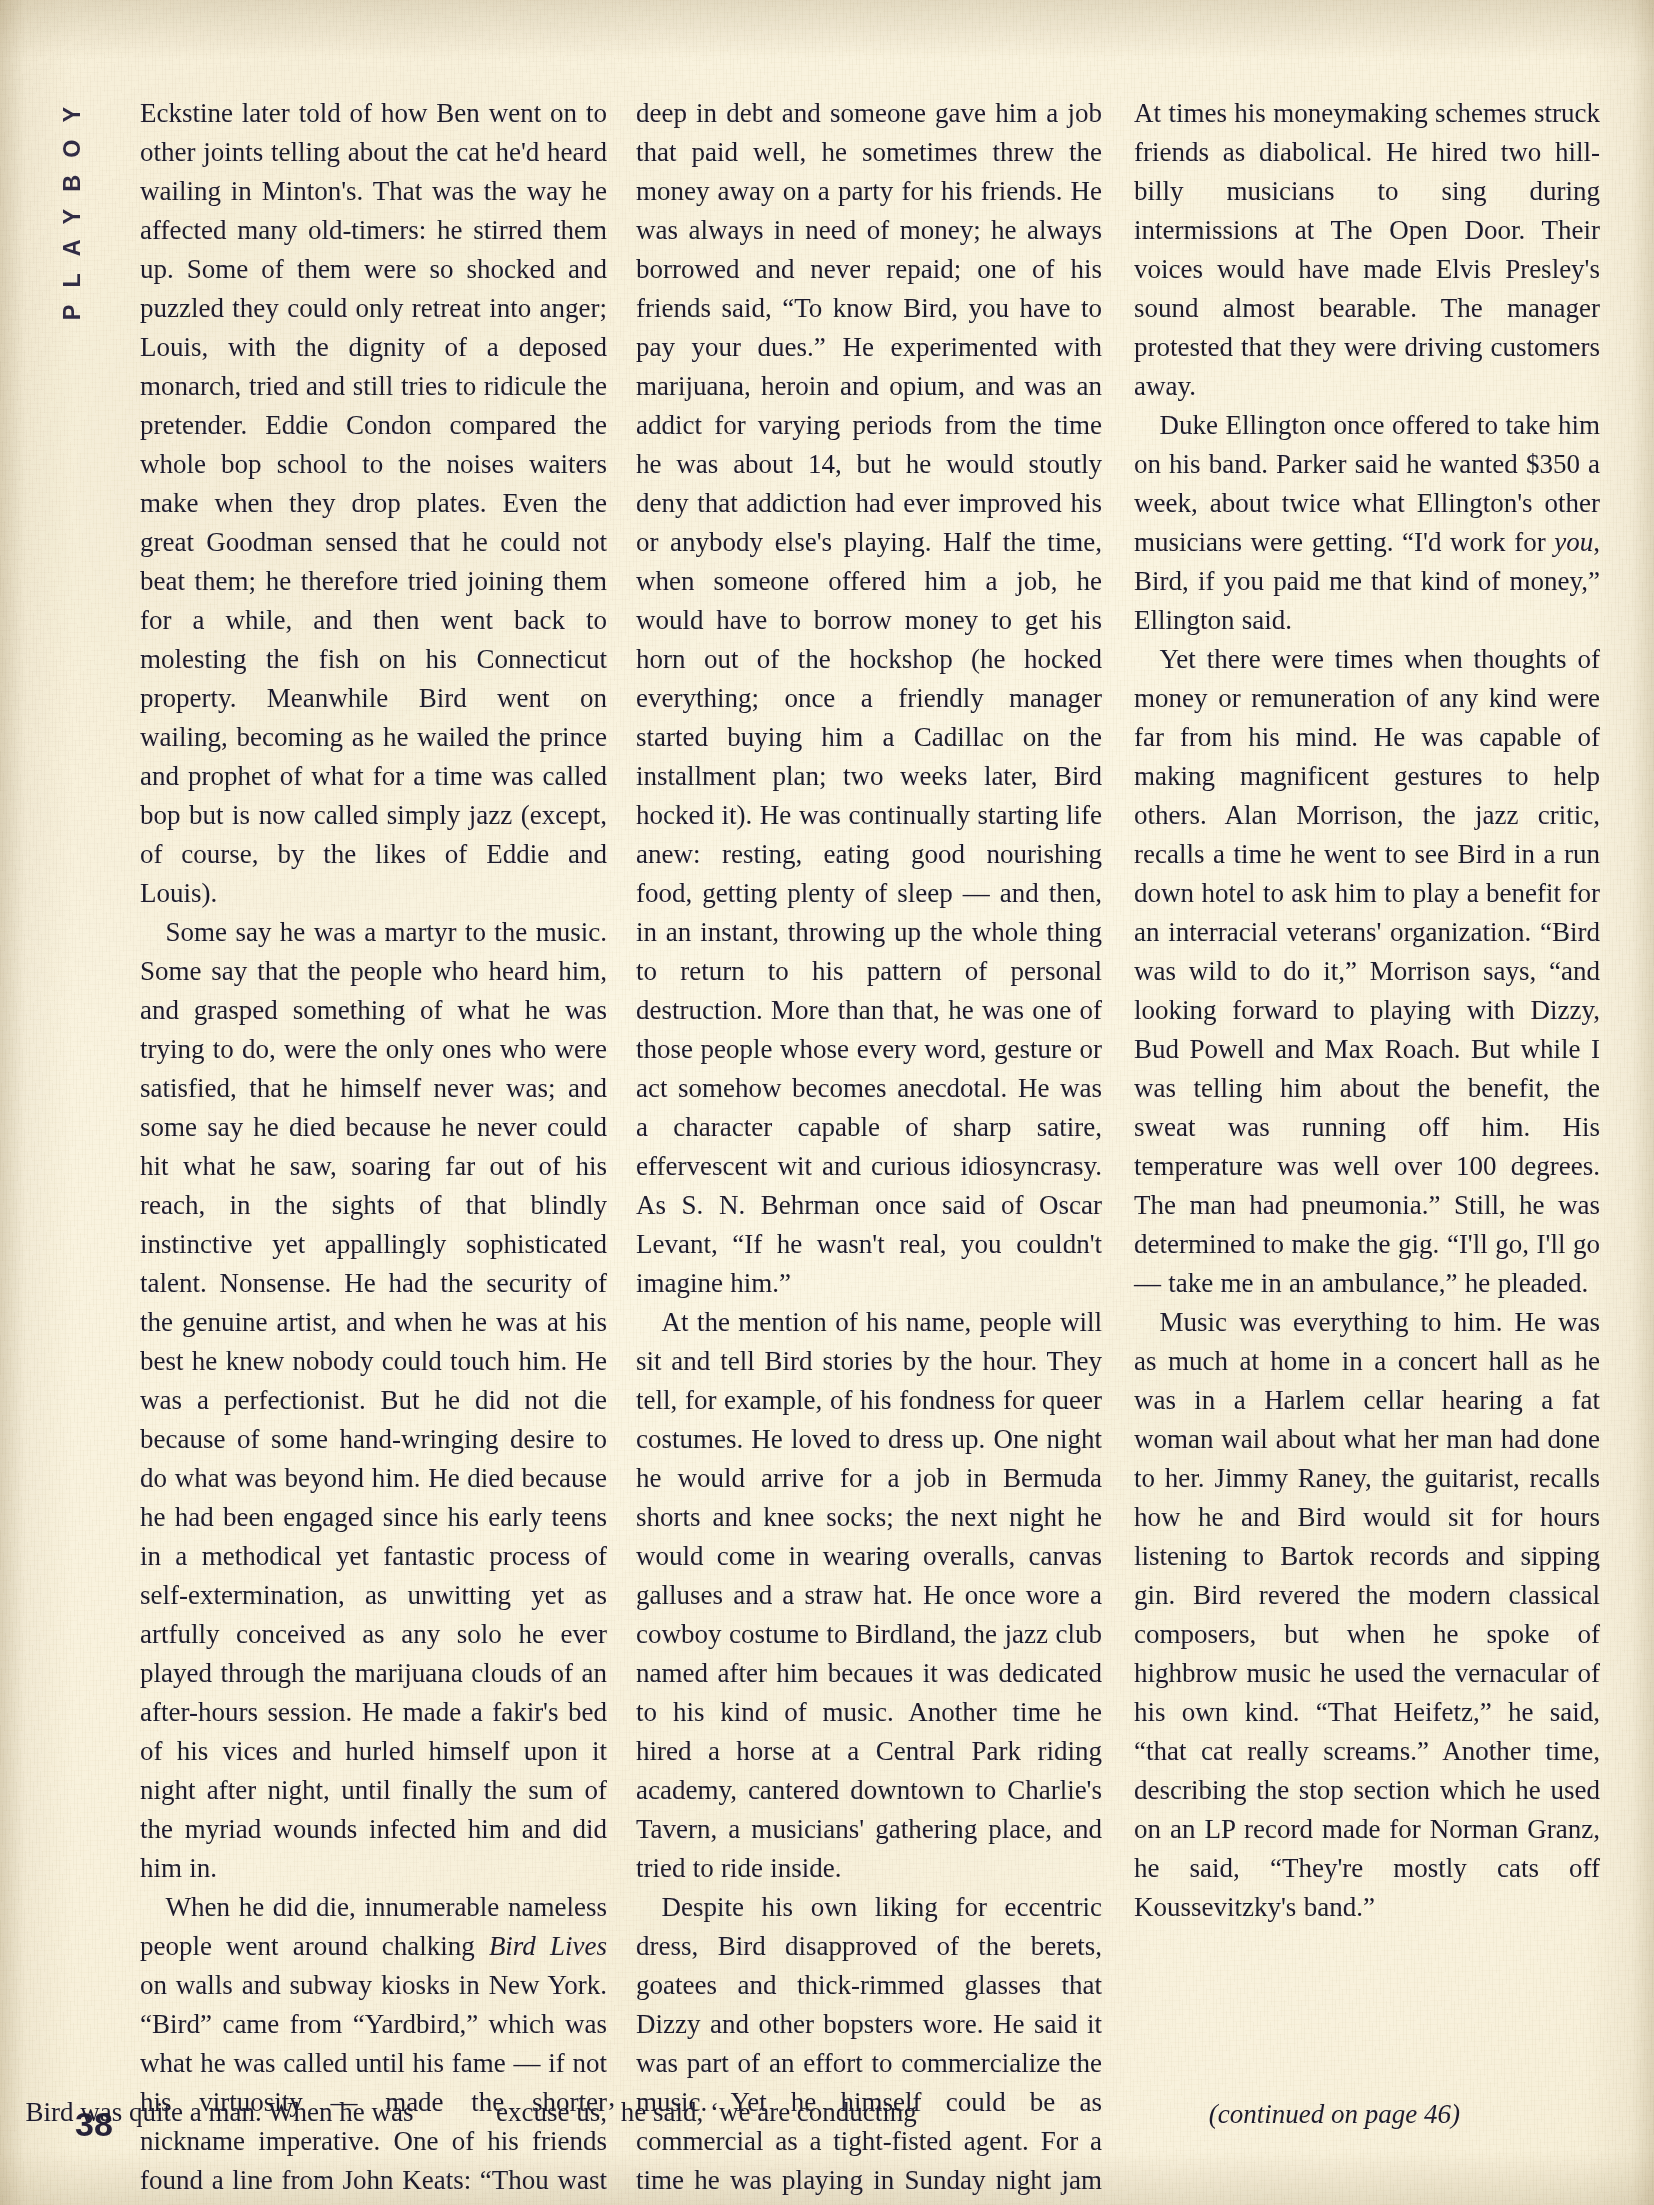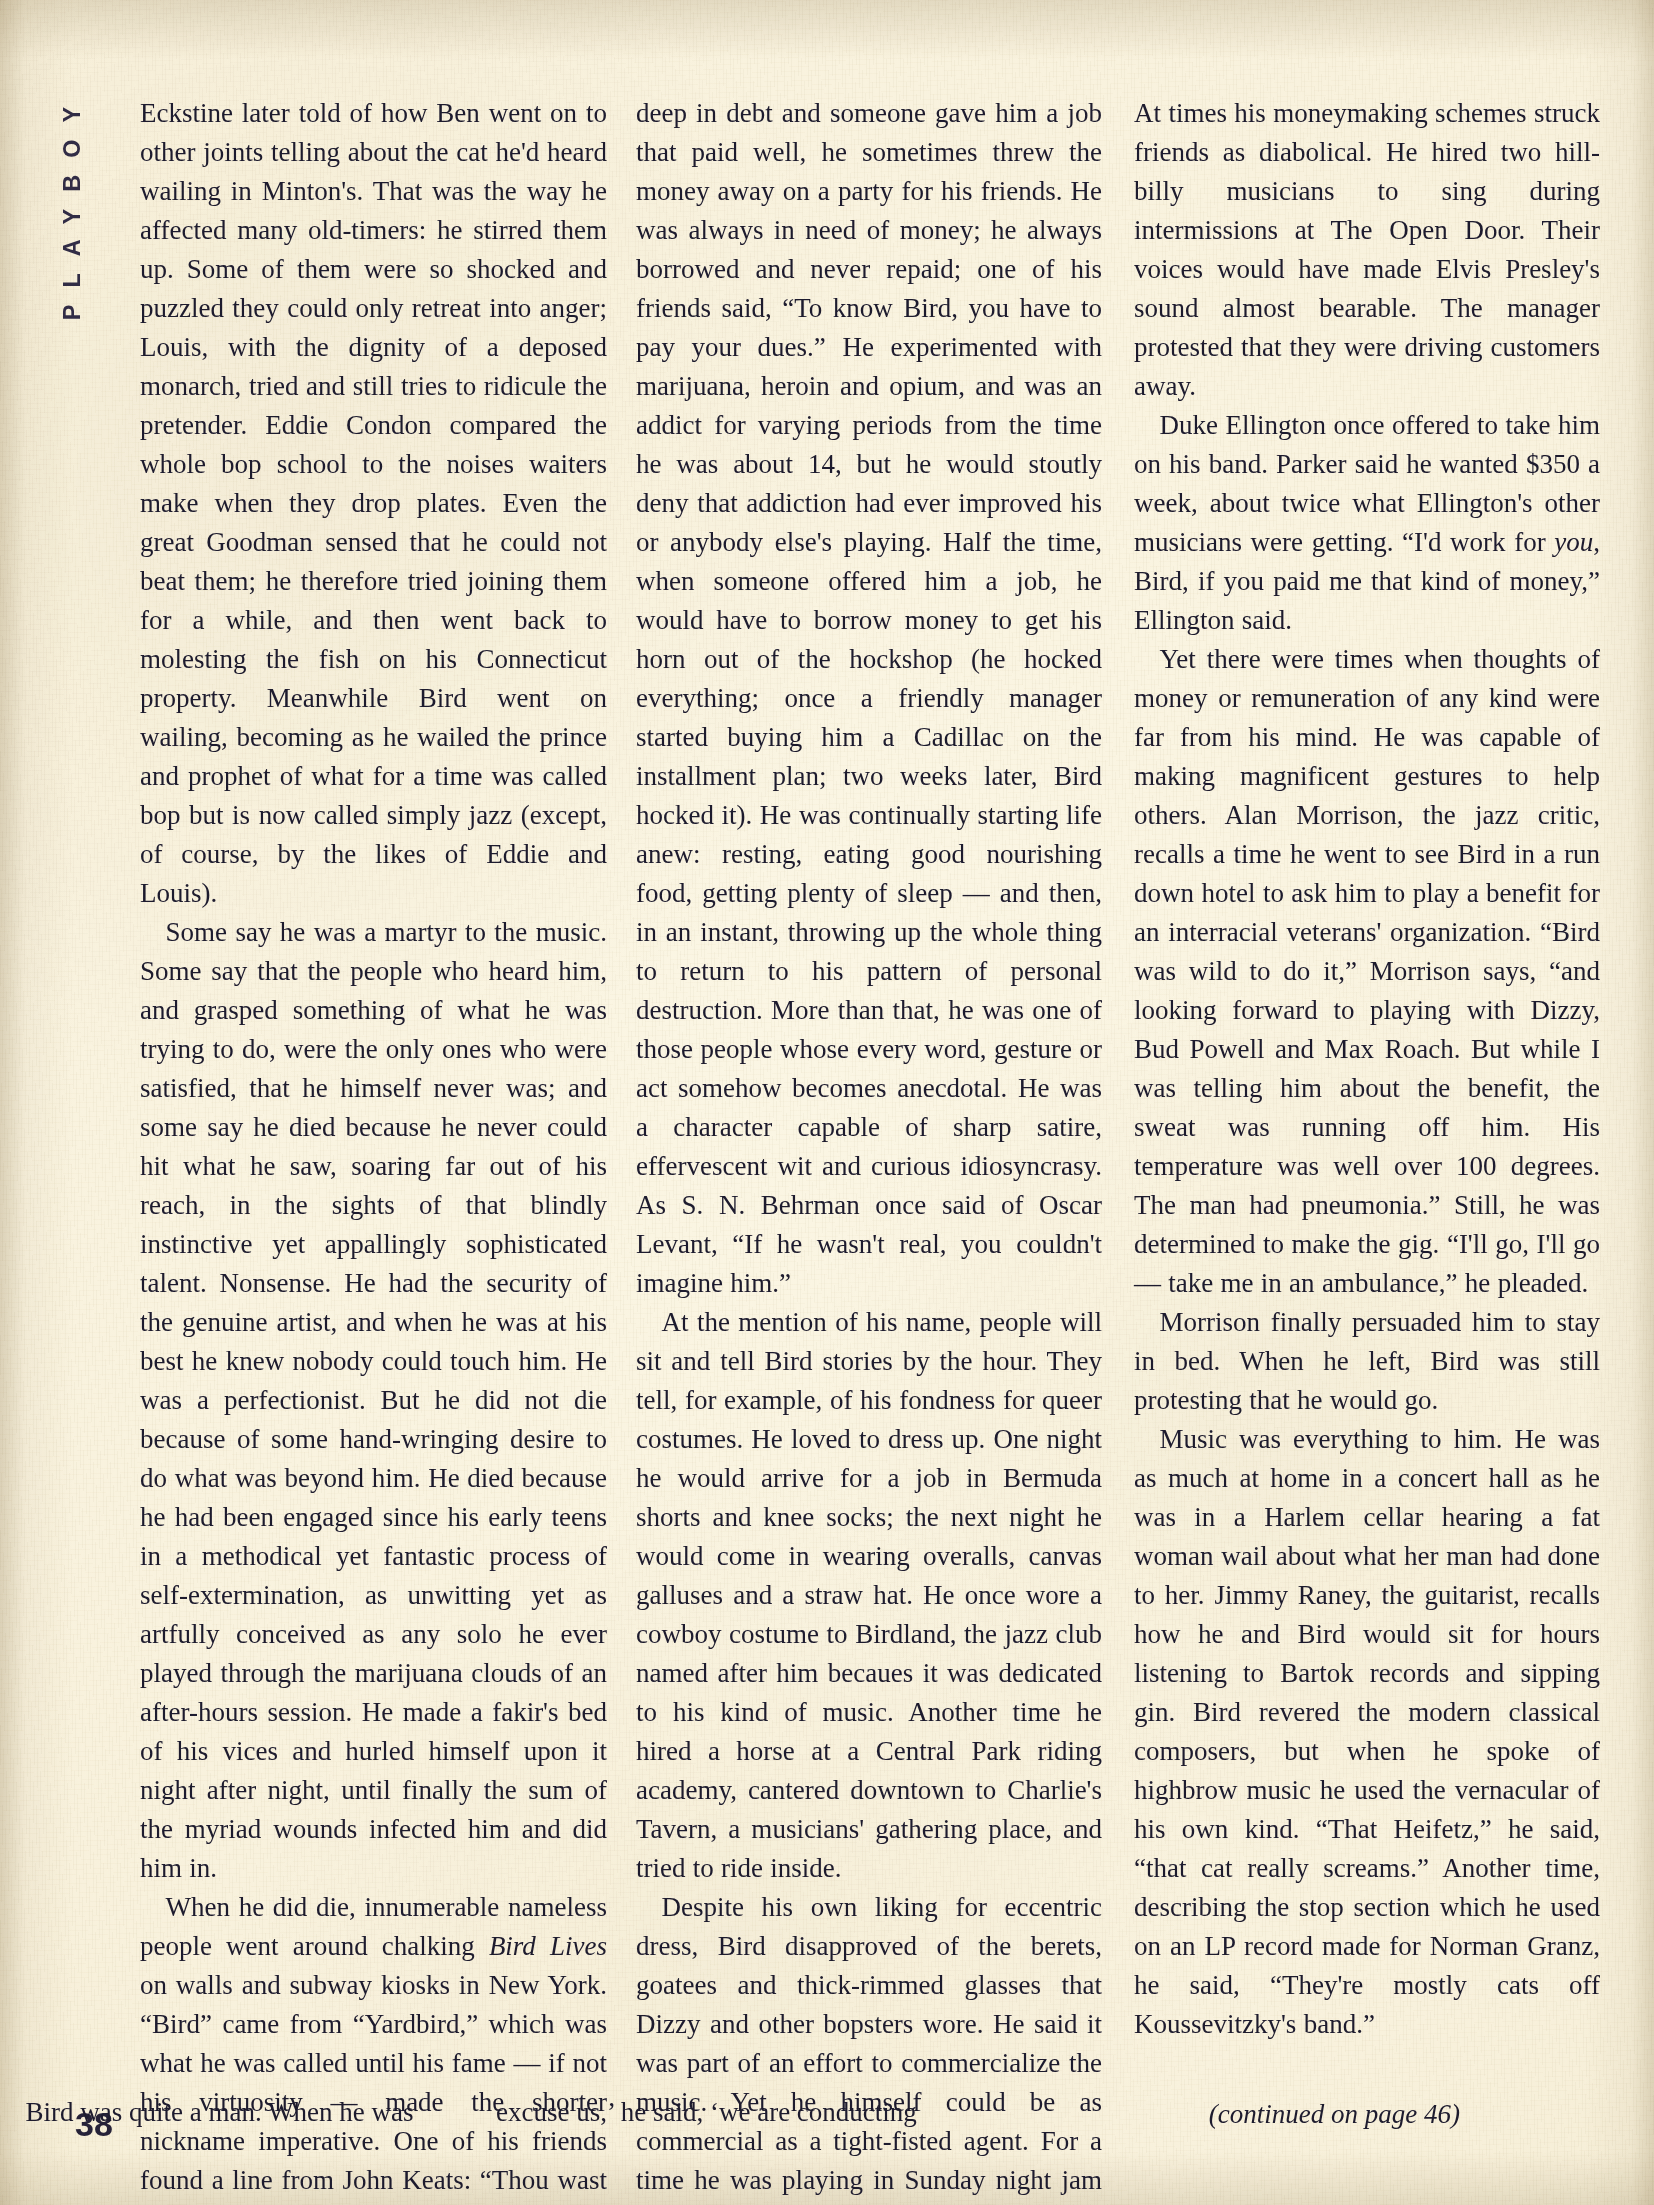--- a/index.html
+++ b/index.html
@@ -168,21 +168,20 @@
       <div class="col col-2">
         <p class="cont">deep in debt and someone gave him a job that paid well, he sometimes threw the money away on a party for his friends. He was always in need of money; he always borrowed and never repaid; one of his friends said, “To know Bird, you have to pay your dues.” He experimented with marijuana, heroin and opium, and was an addict for varying periods from the time he was about 14, but he would stoutly deny that addiction had ever improved his or anybody else's playing. Half the time, when someone offered him a job, he would have to borrow money to get his horn out of the hockshop (he hocked everything; once a friendly manager started buying him a Cadillac on the installment plan; two weeks later, Bird hocked it). He was continually starting life anew: resting, eating good nourishing food, getting plenty of sleep — and then, in an instant, throwing up the whole thing to return to his pattern of personal destruction. More than that, he was one of those people whose every word, gesture or act somehow becomes anecdotal. He was a character capable of sharp satire, effervescent wit and curious idiosyncrasy. As S. N. Behrman once said of Oscar Levant, “If he wasn't real, you couldn't imagine him.”</p>
         <p>At the mention of his name, people will sit and tell Bird stories by the hour. They tell, for example, of his fondness for queer costumes. He loved to dress up. One night he would arrive for a job in Bermuda shorts and knee socks; the next night he would come in wearing overalls, canvas galluses and a straw hat. He once wore a cowboy costume to Birdland, the jazz club named after him becaues it was dedicated to his kind of music. Another time he hired a horse at a Central Park riding academy, cantered downtown to Charlie's Tavern, a musicians' gathering place, and tried to ride inside.</p>
         <p>Despite his own liking for eccentric dress, Bird disapproved of the berets, goatees and thick-rimmed glasses that Dizzy and other bopsters wore. He said it was part of an effort to commercialize the music. Yet he himself could be as commercial as a tight-fisted agent. For a time he was playing in Sunday night jam sessions at The Open Door, a Greenwich Village spot on West Third Street, a few doors down from Eddie Condon's. “Bird was terrible about money,” the promoter of those sessions recalls. “He always thought he was being cheated. One night I was counting the receipts and paying him off and he was yelling ‘You son of a bitch, you lousy no-good bastard,’ etc., etc., and just then some woman patron came into the office by accident. Bird changed instantly. He became courtly. ‘If you will</p>
       </div>
 
       <div class="col col-3">
         <p>At times his moneymaking schemes struck friends as diabolical. He hired two hill-billy musicians to sing during intermissions at The Open Door. Their voices would have made Elvis Presley's sound almost bearable. The manager protested that they were driving customers away.</p>
         <p>Duke Ellington once offered to take him on his band. Parker said he wanted $350 a week, about twice what Ellington's other musicians were getting. “I'd work for <i>you</i>, Bird, if you paid me that kind of money,” Ellington said.</p>
         <p>Yet there were times when thoughts of money or remuneration of any kind were far from his mind. He was capable of making magnificent gestures to help others. Alan Morrison, the jazz critic, recalls a time he went to see Bird in a run down hotel to ask him to play a benefit for an interracial veterans' organization. “Bird was wild to do it,” Morrison says, “and looking forward to playing with Dizzy, Bud Powell and Max Roach. But while I was telling him about the benefit, the sweat was running off him. His temperature was well over 100 degrees. The man had pneumonia.” Still, he was determined to make the gig. “I'll go, I'll go — take me in an ambulance,” he pleaded.</p>
-        <p>Morrison finally persuaded him to stay in bed. When he left, Bird was still protesting that he would go.</p>
         <p>Music was everything to him. He was as much at home in a concert hall as he was in a Harlem cellar hearing a fat woman wail about what her man had done to her. Jimmy Raney, the guitarist, recalls how he and Bird would sit for hours listening to Bartok records and sipping gin. Bird revered the modern classical composers, but when he spoke of highbrow music he used the vernacular of his own kind. “That Heifetz,” he said, “that cat really screams.” Another time, describing the stop section which he used on an LP record made for Norman Granz, he said, “They're mostly cats off Koussevitzky's band.”</p>
 
       </div>
 
     </div>
 
     <div class="page-number">38</div>
 
     <div class="col-1-tail">Bird was quite a man. When he was</div>
     <div class="col-2-tail">excuse us,’ he said, ‘we are conducting</div>

